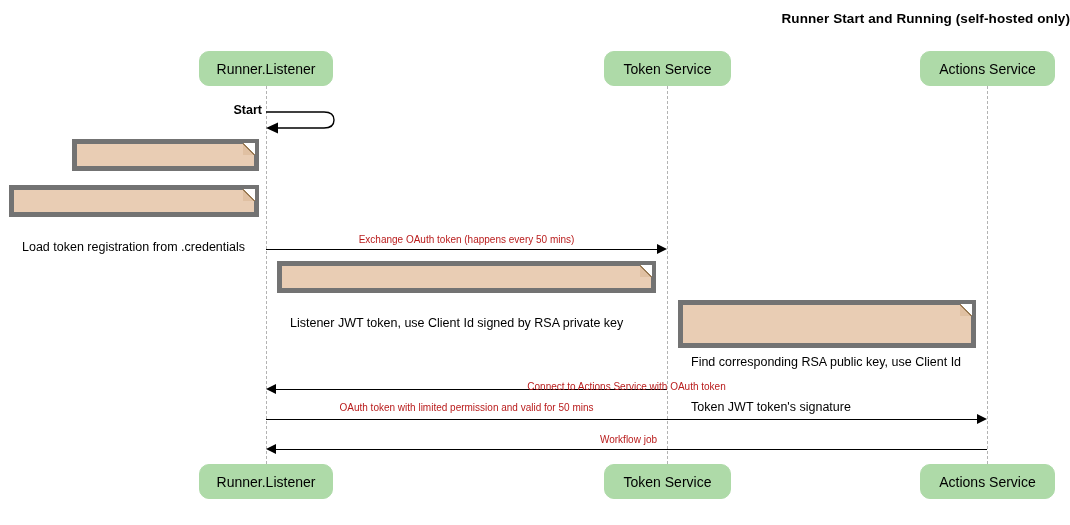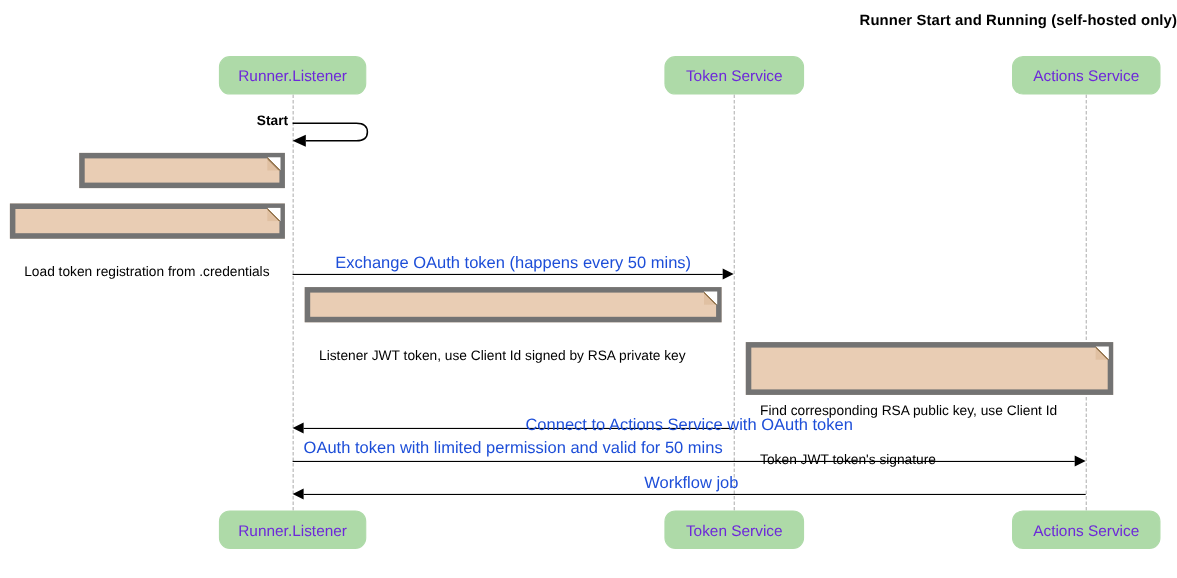--- a/index.html
+++ b/index.html
@@ -40,21 +40,21 @@
     background: #aedaa8;
     border: 1px solid #aedaa8;
     border-radius: 10px;
     display: flex;
     align-items: center;
     justify-content: center;
     box-sizing: border-box;
   }
   .participant-label {
     font-size: 14px;
-    color: #6d28d9;
+    color: #000000;
     white-space: nowrap;
     line-height: 1;
   }
 
   
   .lifeline {
     position: absolute;
     width: 0;
     border-left: 1px dashed #b3b3b3;
   }
@@ -97,22 +97,22 @@
     border-bottom: 5px solid transparent;
   }
   .arrowhead.right {
     border-left: 10px solid #000000;
   }
   .arrowhead.left {
     border-right: 10px solid #000000;
   }
   .msg-label {
     position: absolute;
-    font-size: 15px;
-    color: #1d4ed8;
+    font-size: 10px;
+    color: #b91c1c;
     white-space: nowrap;
     text-align: center;
     line-height: 14px;
   }
 
   
   .selfloop {
     position: absolute;
   }
   .selfloop svg { display: block; }
@@ -166,21 +166,21 @@
 
   <div class="msg-label" style="left:266px; top:233px; width:401px;">Exchange OAuth token (happens every 50 mins)</div>
   <div class="msg" style="left:266px; top:249px; width:391px;"></div>
   <div class="arrowhead right" style="left:657px; top:244px;"></div>
 
   <div class="note" style="left:277px; top:261px; width:379px; height:32px;">
     <span class="fold"></span>
     <span class="note-line">Listener JWT token, use Client Id signed by RSA private key</span>
   </div>
 
-  <div class="note" style="left:678px; top:311px; width:334px; height:48px;">
+  <div class="note" style="left:678px; top:300px; width:298px; height:48px;">
     <span class="fold"></span>
     <span class="note-line">Find corresponding RSA public key, use Client Id</span>
     <span class="note-line">Token JWT token's signature</span>
   </div>
 
   <div class="msg-label" style="left:266px; top:373px; width:401px;margin-top:28px;">OAuth token with limited permission and valid for 50 mins</div>
   <div class="msg" style="left:276px; top:389px; width:391px;"></div>
   <div class="arrowhead left" style="left:266px; top:384px;"></div>
 
   <div class="msg-label" style="left:266px; top:380px; width:721px;">Connect to Actions Service with OAuth token</div>

